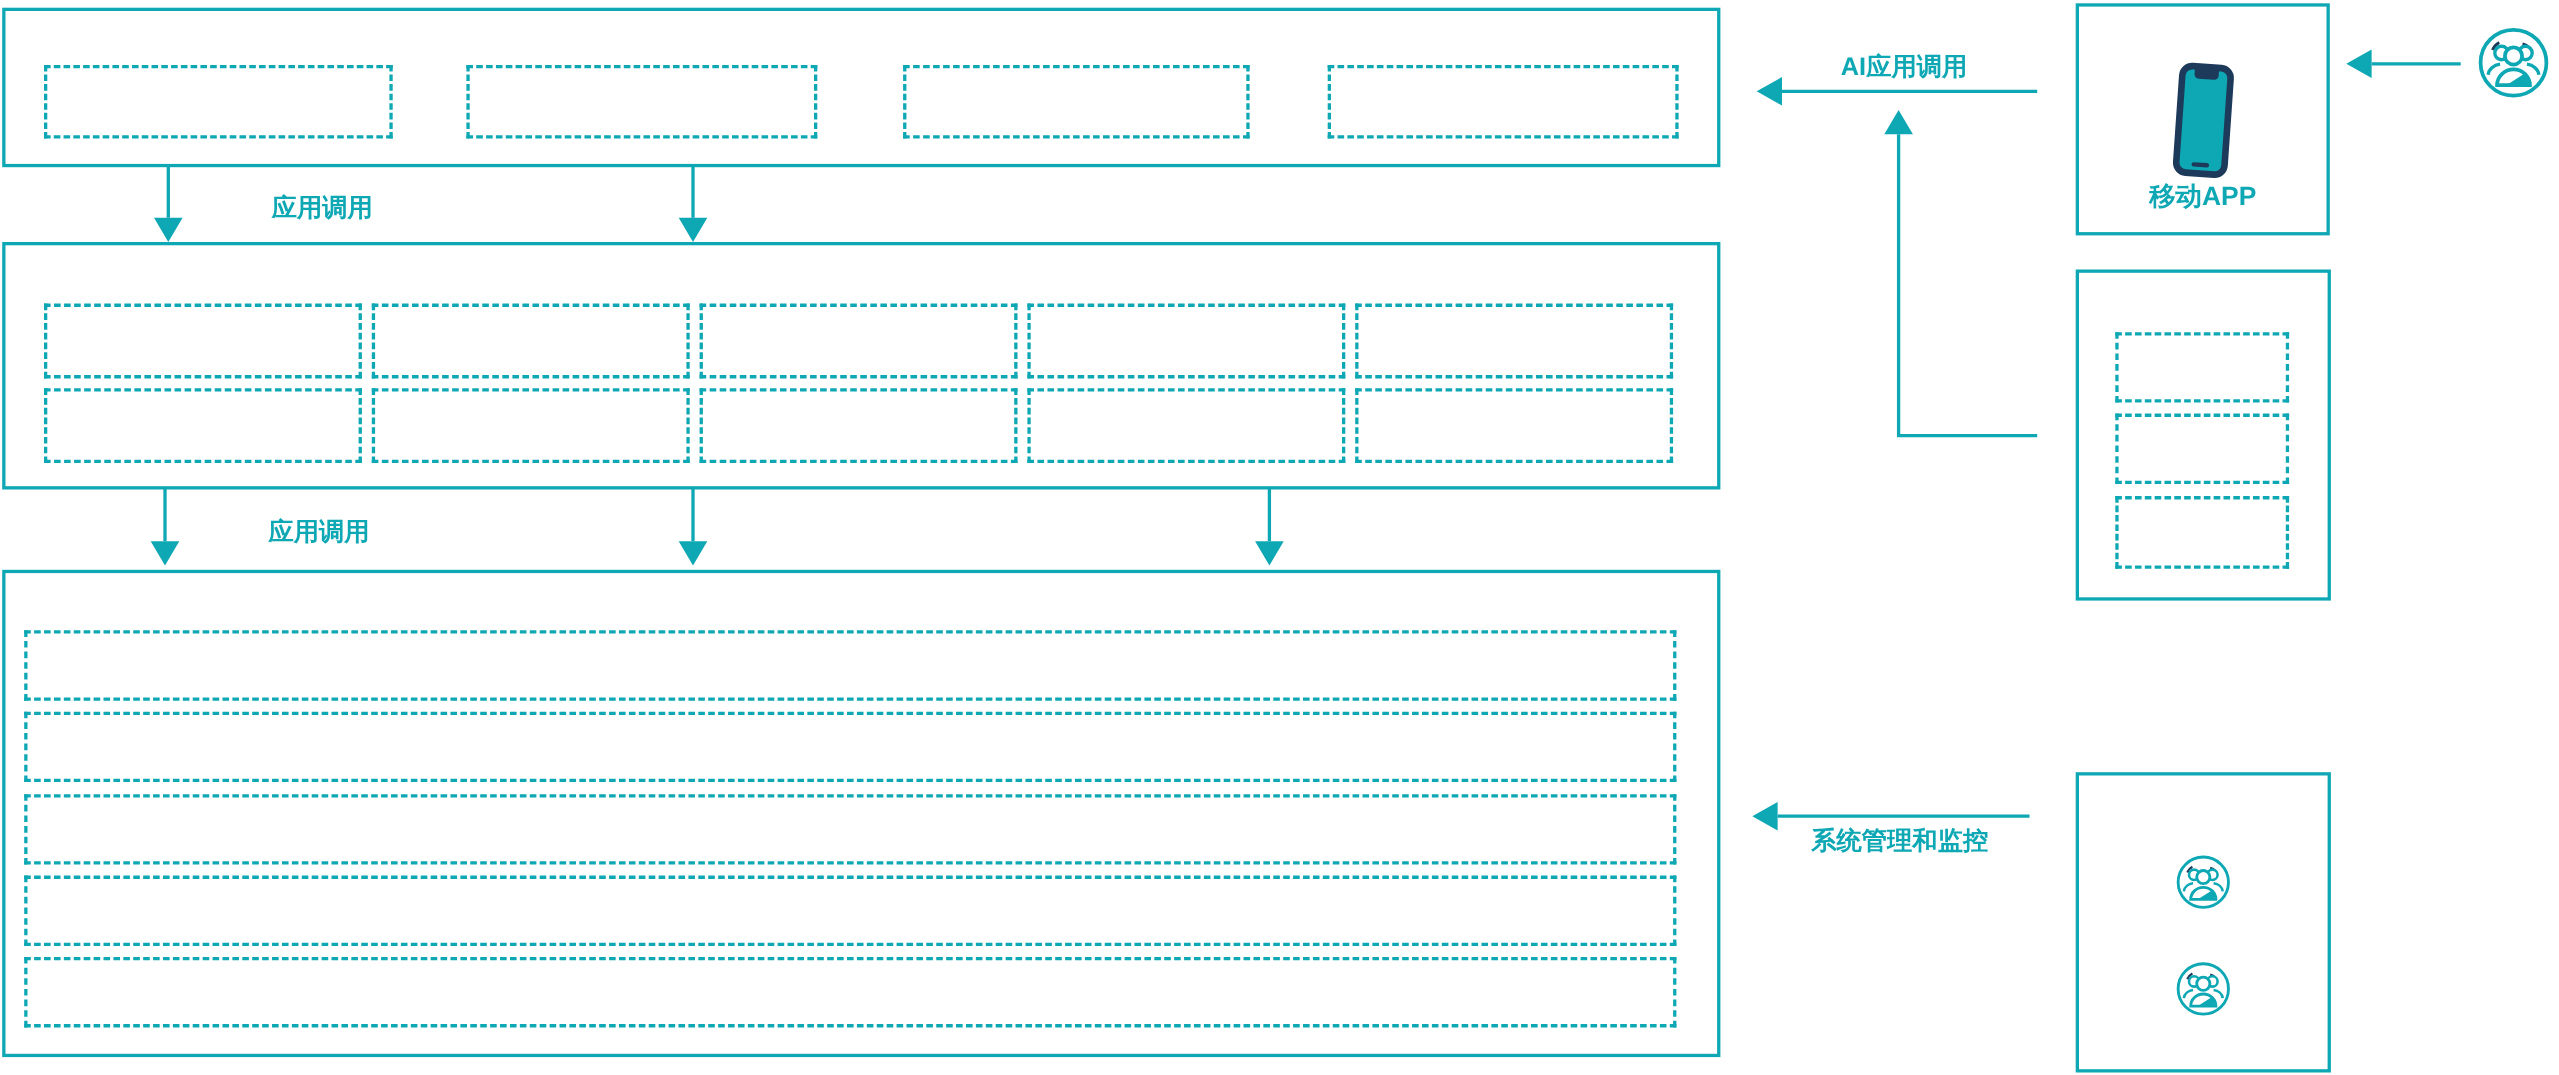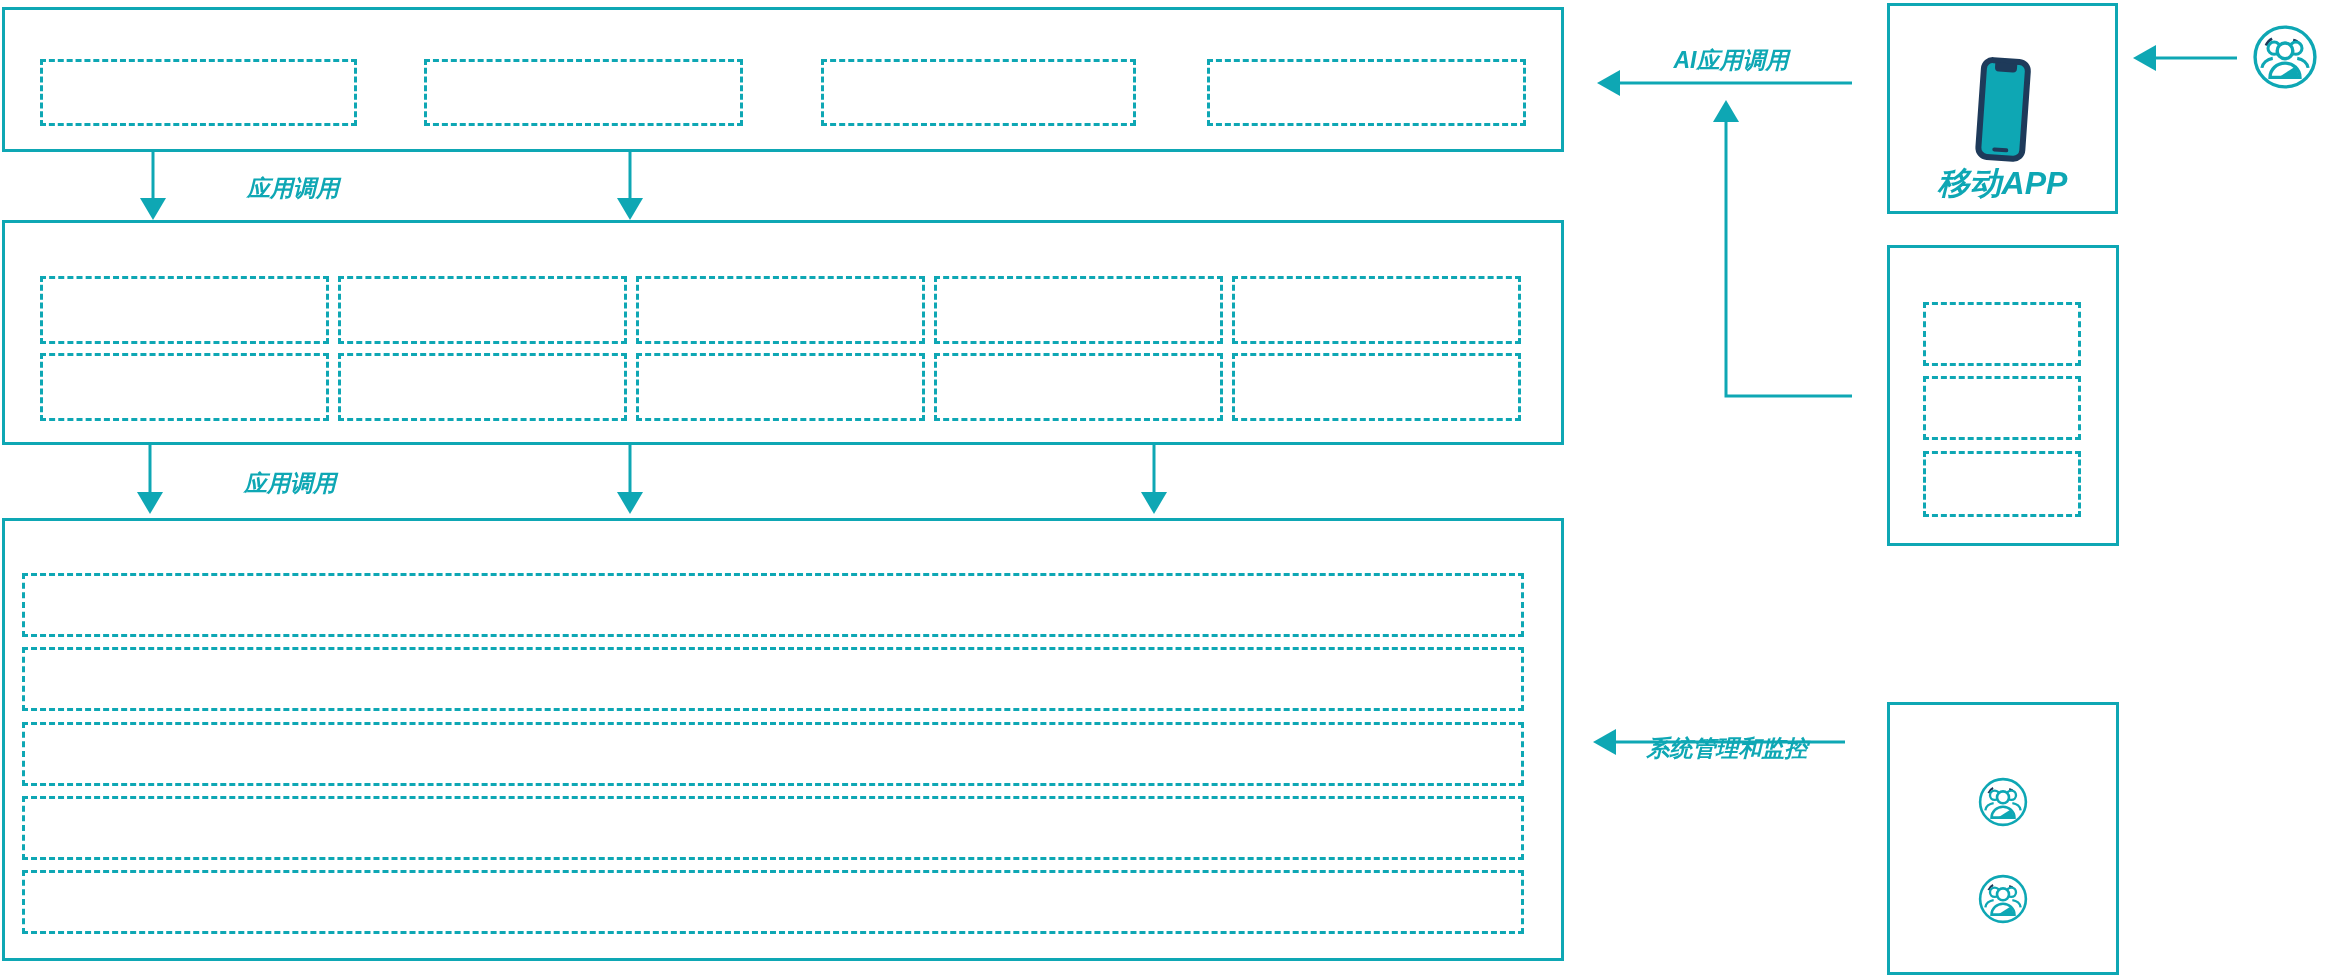--- a/index.html
+++ b/index.html
@@ -9,30 +9,30 @@
   }
   html,body{margin:0;padding:0;background:var(--background);}
   .canvas{
     position:relative;width:2326px;height:977px;background:var(--background);
     font-family:"Liberation Sans",sans-serif;overflow:hidden;
   }
   .box{position:absolute;border:3px solid var(--accent);background:var(--background);}
   .slot{position:absolute;border:3px dashed var(--accent);background:var(--background);}
   .diagram-label{
     position:absolute;color:var(--accent);font-weight:bold;font-size:23px;
-    text-align:center;white-space:nowrap;line-height:1.1;font-style:italic;
+    text-align:center;white-space:nowrap;line-height:1.1;
   }
   .overlay{position:absolute;left:0;top:0;pointer-events:none;}
   .arrow-line{stroke:var(--accent);stroke-width:3;fill:none;}
   .arrow-head{fill:var(--accent);stroke:none;}
   .icon-stroke{stroke:var(--accent);fill:none;}
   .icon-stroke-fill-white{stroke:var(--accent);fill:#ffffff;}
   .icon-fill{fill:var(--accent);stroke:none;}
   .icon-dark{stroke:var(--phone-dark);fill:none;}
-  .phone-label{left:0;right:0;top:160px;font-size:32px;}
+  .phone-label{left:0;right:0;top:160px;font-size:24px;}
 </style>
 </head>
 <body>
 
 <div class="canvas">
 
   <div class="box" style="left:2px;top:7px;width:1556px;height:139px;">
     <div class="slot" style="left:35px;top:49px;width:311px;height:61px;"></div>
     <div class="slot" style="left:419px;top:49px;width:313px;height:61px;"></div>
     <div class="slot" style="left:816px;top:49px;width:309px;height:61px;"></div>
@@ -113,21 +113,21 @@
     <path d="M16,66 a19,16 0 0 1 16,-14" class="icon-stroke" stroke-width="4.5"></path>
     <path d="M84,66 a19,16 0 0 0 -16,-14" class="icon-stroke" stroke-width="4.5"></path>
     <circle cx="50" cy="41" r="11.5" class="icon-stroke-fill-white" stroke-width="5"></circle>
     <path d="M28,80 a22,21 0 0 1 44,0 z" class="icon-stroke-fill-white" stroke-width="5"></path>
     <path d="M42,79 L67,63 L70,79 Z" class="icon-fill"></path>
   </svg>
 
   <div class="diagram-label" style="left:233px;top:176px;width:120px;">应用调用</div>
   <div class="diagram-label" style="left:230px;top:471px;width:120px;">应用调用</div>
   <div class="diagram-label" style="left:1651px;top:48px;width:160px;">AI应用调用</div>
-  <div class="diagram-label" style="left:1627px;top:736px;width:200px;">系统管理和监控</div>
+  <div class="diagram-label" style="left:1627px;top:752px;width:200px;">系统管理和监控</div>
 
   <svg class="overlay" width="2326" height="977" viewBox="0 0 2326 977">
     <g>
       <line class="arrow-line" x1="153" y1="150" x2="153" y2="198"></line>
       <polygon class="arrow-head" points="153,220 140,198 166,198"></polygon>
     </g>
     <g>
       <line class="arrow-line" x1="630" y1="150" x2="630" y2="198"></line>
       <polygon class="arrow-head" points="630,220 617,198 643,198"></polygon>
     </g>

